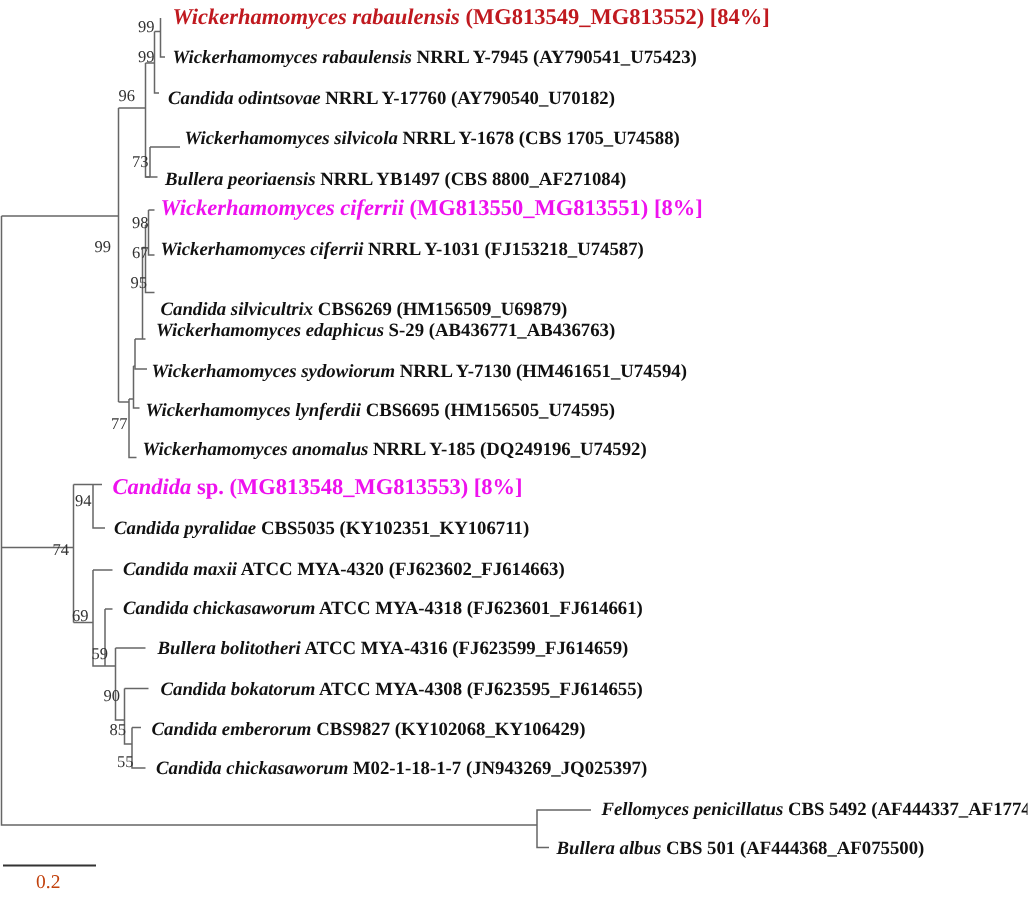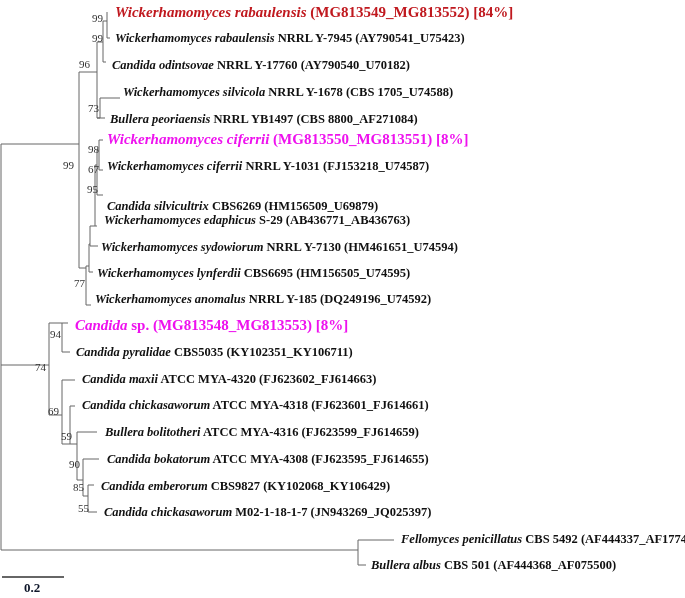--- a/index.html
+++ b/index.html
@@ -3,21 +3,21 @@
 <meta charset="utf-8">
 <style>
   html, body { margin:0; padding:0; background:#ffffff; }
   body { width:685px; height:598px; position:relative; overflow:hidden;
          font-family:"Liberation Serif", serif; }
   #tree { position:absolute; left:0; top:0; width:685px; height:598px; }
   .taxon { position:absolute; white-space:nowrap; font-size:12.5px; font-weight:bold; color:#111; line-height:14px; }
   .taxon i { font-style:italic; }
   .taxon.hl { font-size:15px; line-height:17px; }
   .bs { position:absolute; font-size:11px; color:#333; line-height:12px; }
-  .scale-label { position:absolute; font-size:13px; font-weight:bold; color:#0f172a; }
+  .scale-label { position:absolute; font-size:13px; font-weight:normal; color:#c2410c; }
 </style>
 </head>
 <body>
 
 <svg id="tree" viewBox="0 0 685 598" xmlns="http://www.w3.org/2000/svg">
   <g stroke="#666" stroke-width="1" fill="none">
 
     <path d="M1,144 V550 H358"></path>
     <path d="M1,144 H79"></path>
     <path d="M1,365 H49"></path>

